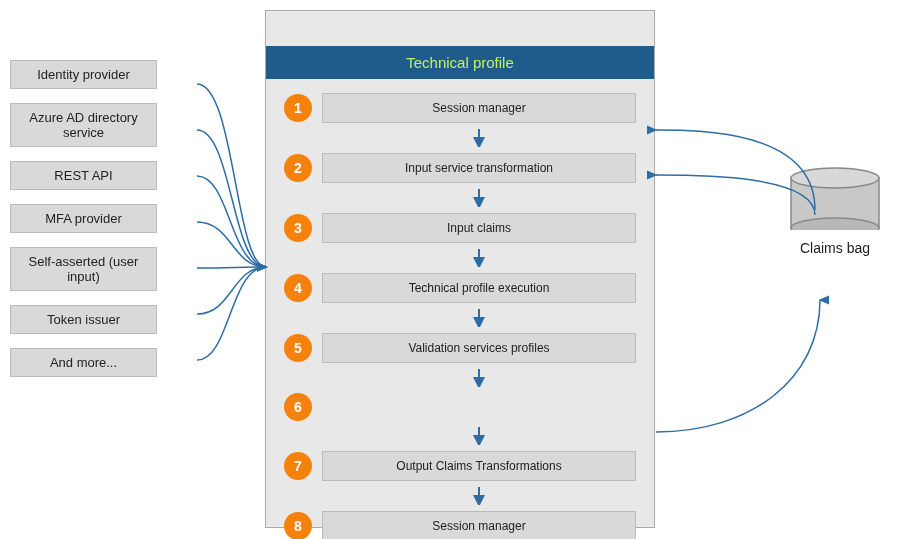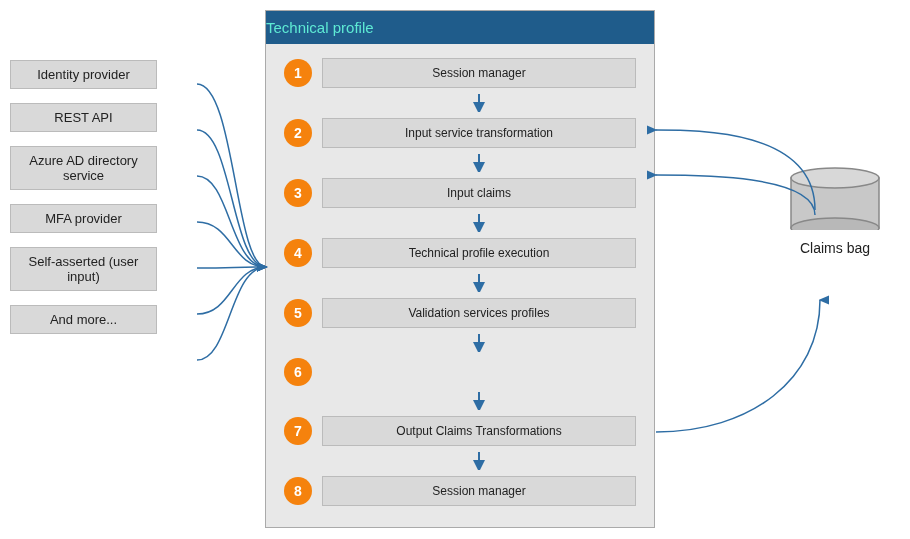--- a/index.html
+++ b/index.html
@@ -25,25 +25,26 @@
       left: 265px;
       top: 10px;
       width: 390px;
       height: 518px;
       background: #e8e8e8;
       border: 1.5px solid #aaa;
     }
 
     .tech-profile-header {
       background: #1f5c8b;
-      color: #5eead4;
-      text-align: left;
+      color: #bef264;
+      text-align: center;
       padding: 8px 0;
       font-size: 15px;
       font-weight: 500;
+      margin-top: 35px;
     }
 
     .steps-container {
       padding: 10px 18px;
       display: flex;
       flex-direction: column;
       gap: 6px;
       margin-top: 4px;
     }
 
@@ -260,24 +261,25 @@
       <div class="step-row">
         <div class="step-badge">8</div>
         <div class="step-box">Session manager</div>
       </div>
 
     </div>
   </div>
 
   <div class="left-items">
     <div class="left-box">Identity provider</div>
+    <div class="left-box">Azure AD directory service</div>
     <div class="left-box">REST API</div>
-    <div class="left-box">Azure AD directory service</div>
     <div class="left-box">MFA provider</div>
     <div class="left-box">Self-asserted (user input)</div>
+    <div class="left-box">Token issuer</div>
     <div class="left-box">And more...</div>
   </div>
 
   <div class="claims-bag">
     <div class="cylinder">
       <svg width="90" height="70" viewBox="0 0 90 70">
 
         <rect x="1" y="18" width="88" height="50" fill="#c8c8c8" stroke="#888" stroke-width="1.5"></rect>
 
         <ellipse cx="45" cy="68" rx="44" ry="10" fill="#b8b8b8" stroke="#888" stroke-width="1.5"></ellipse>

